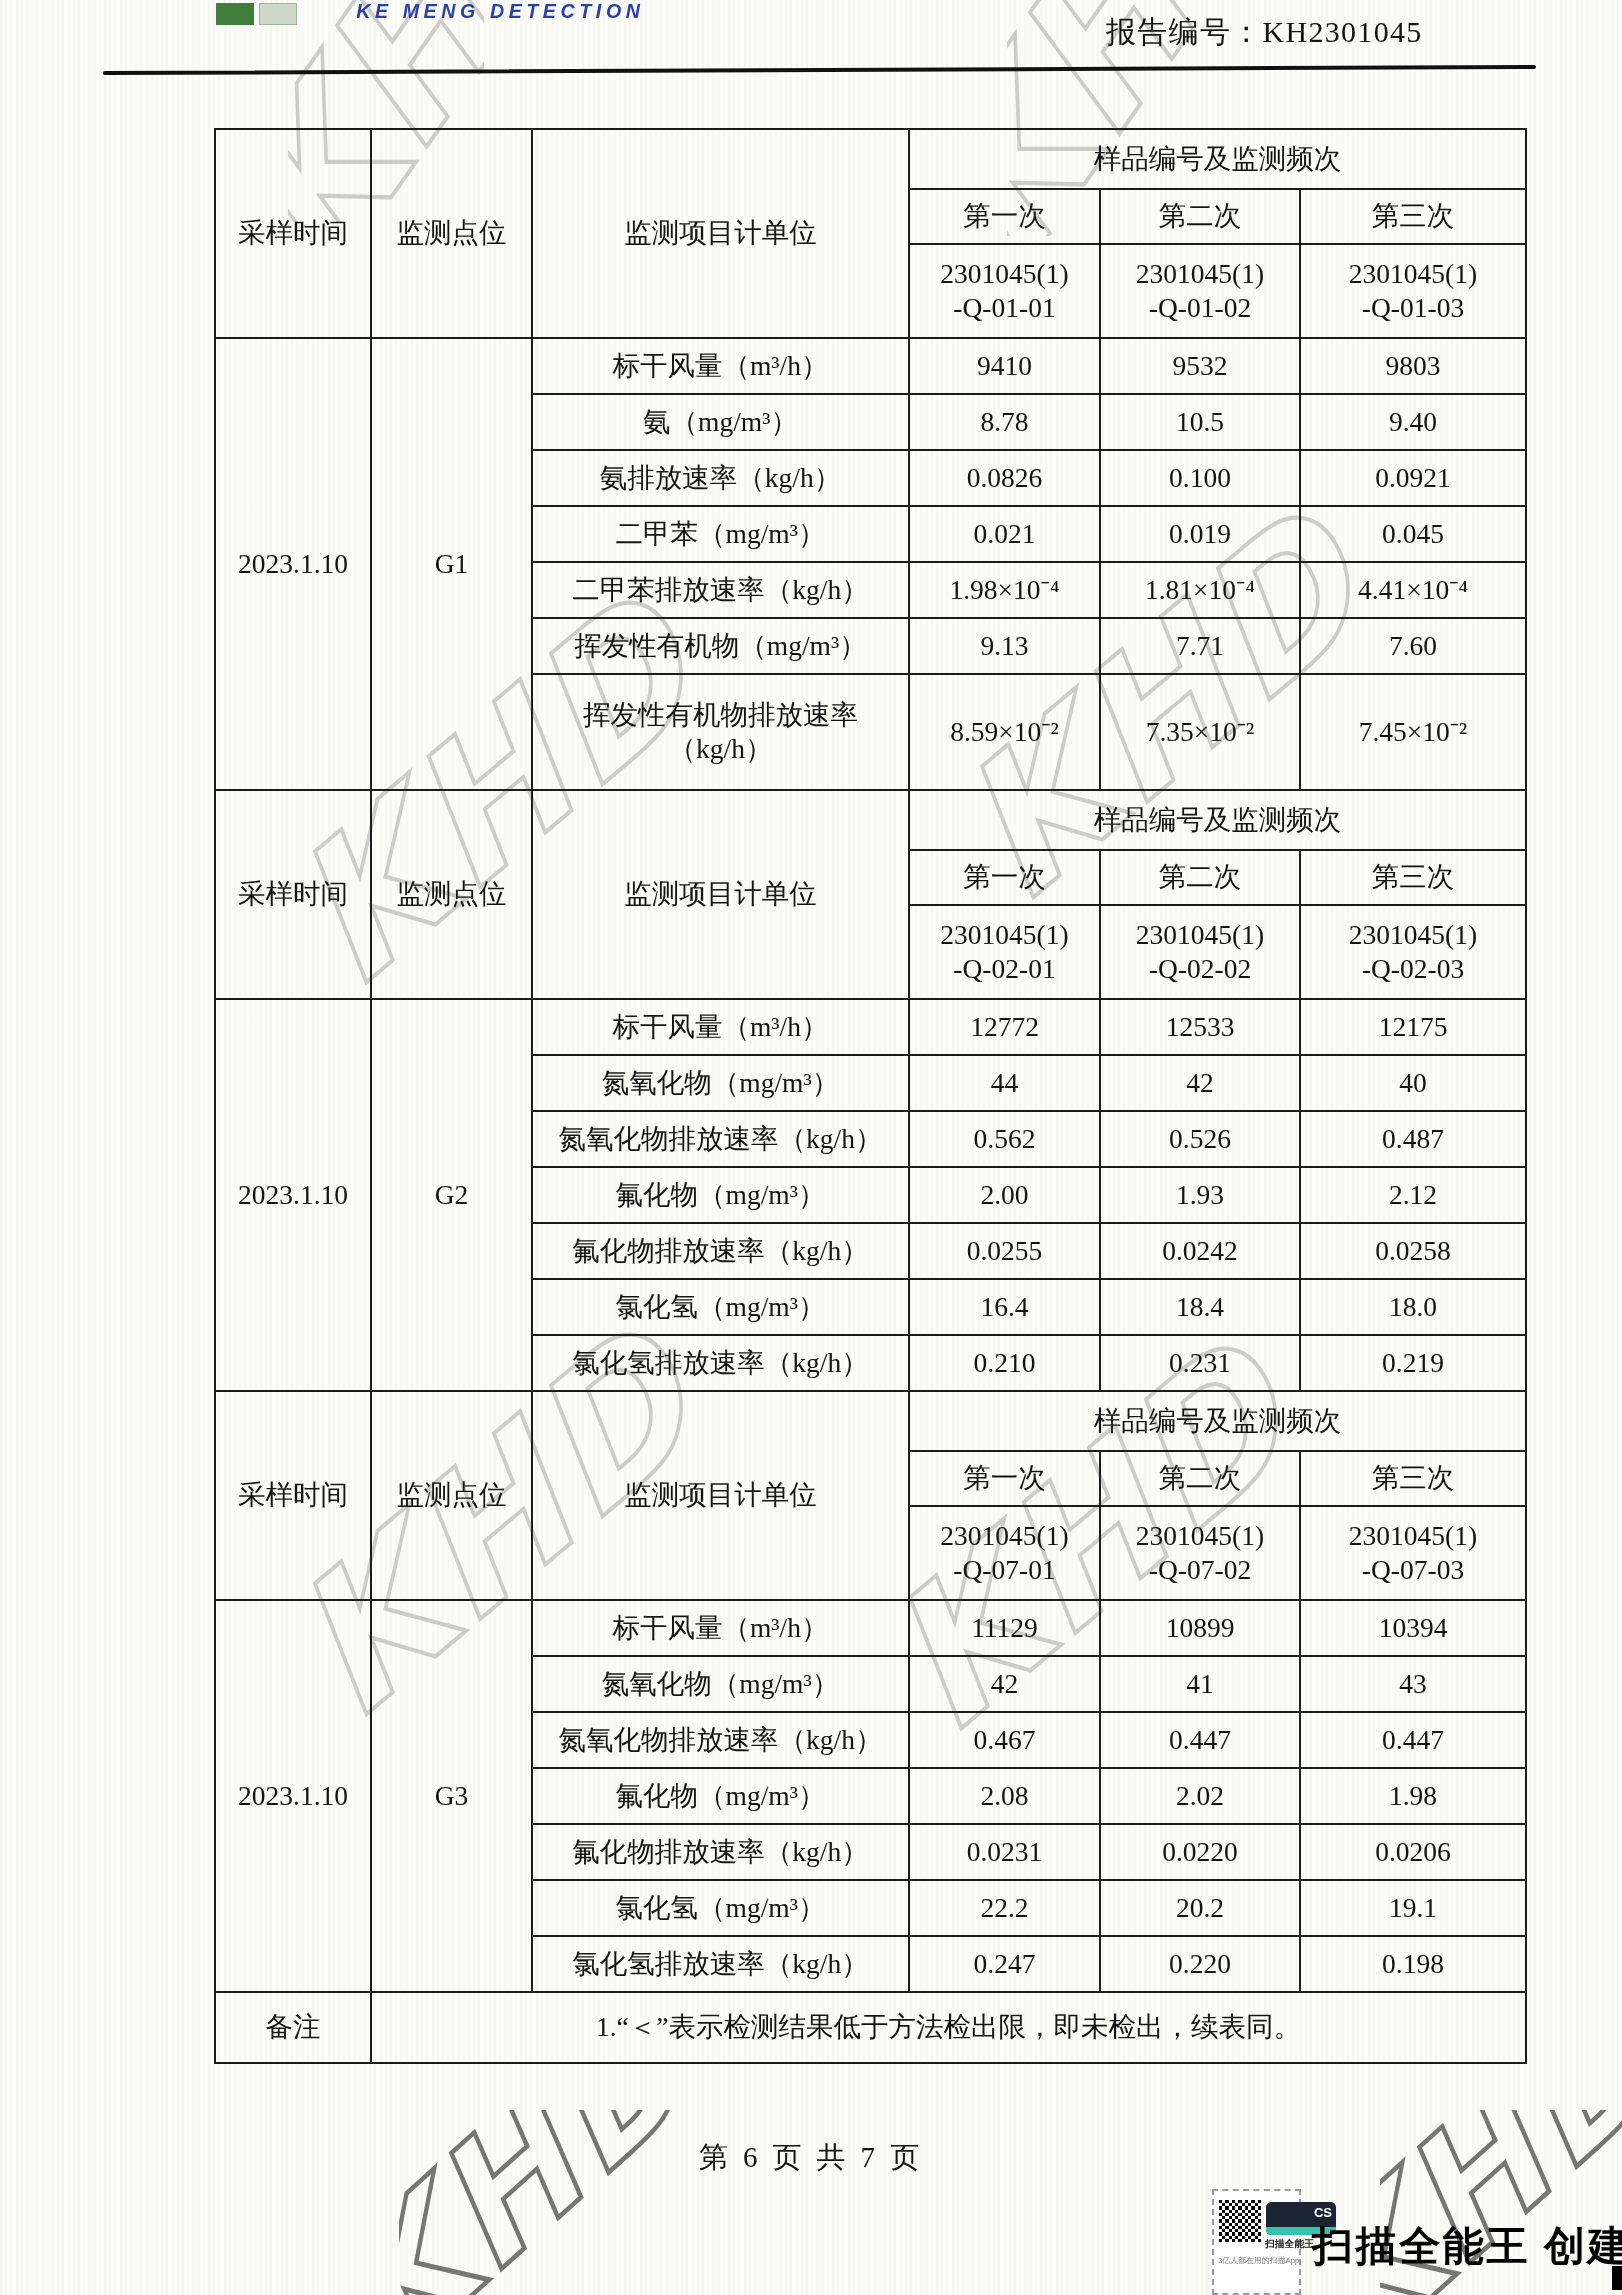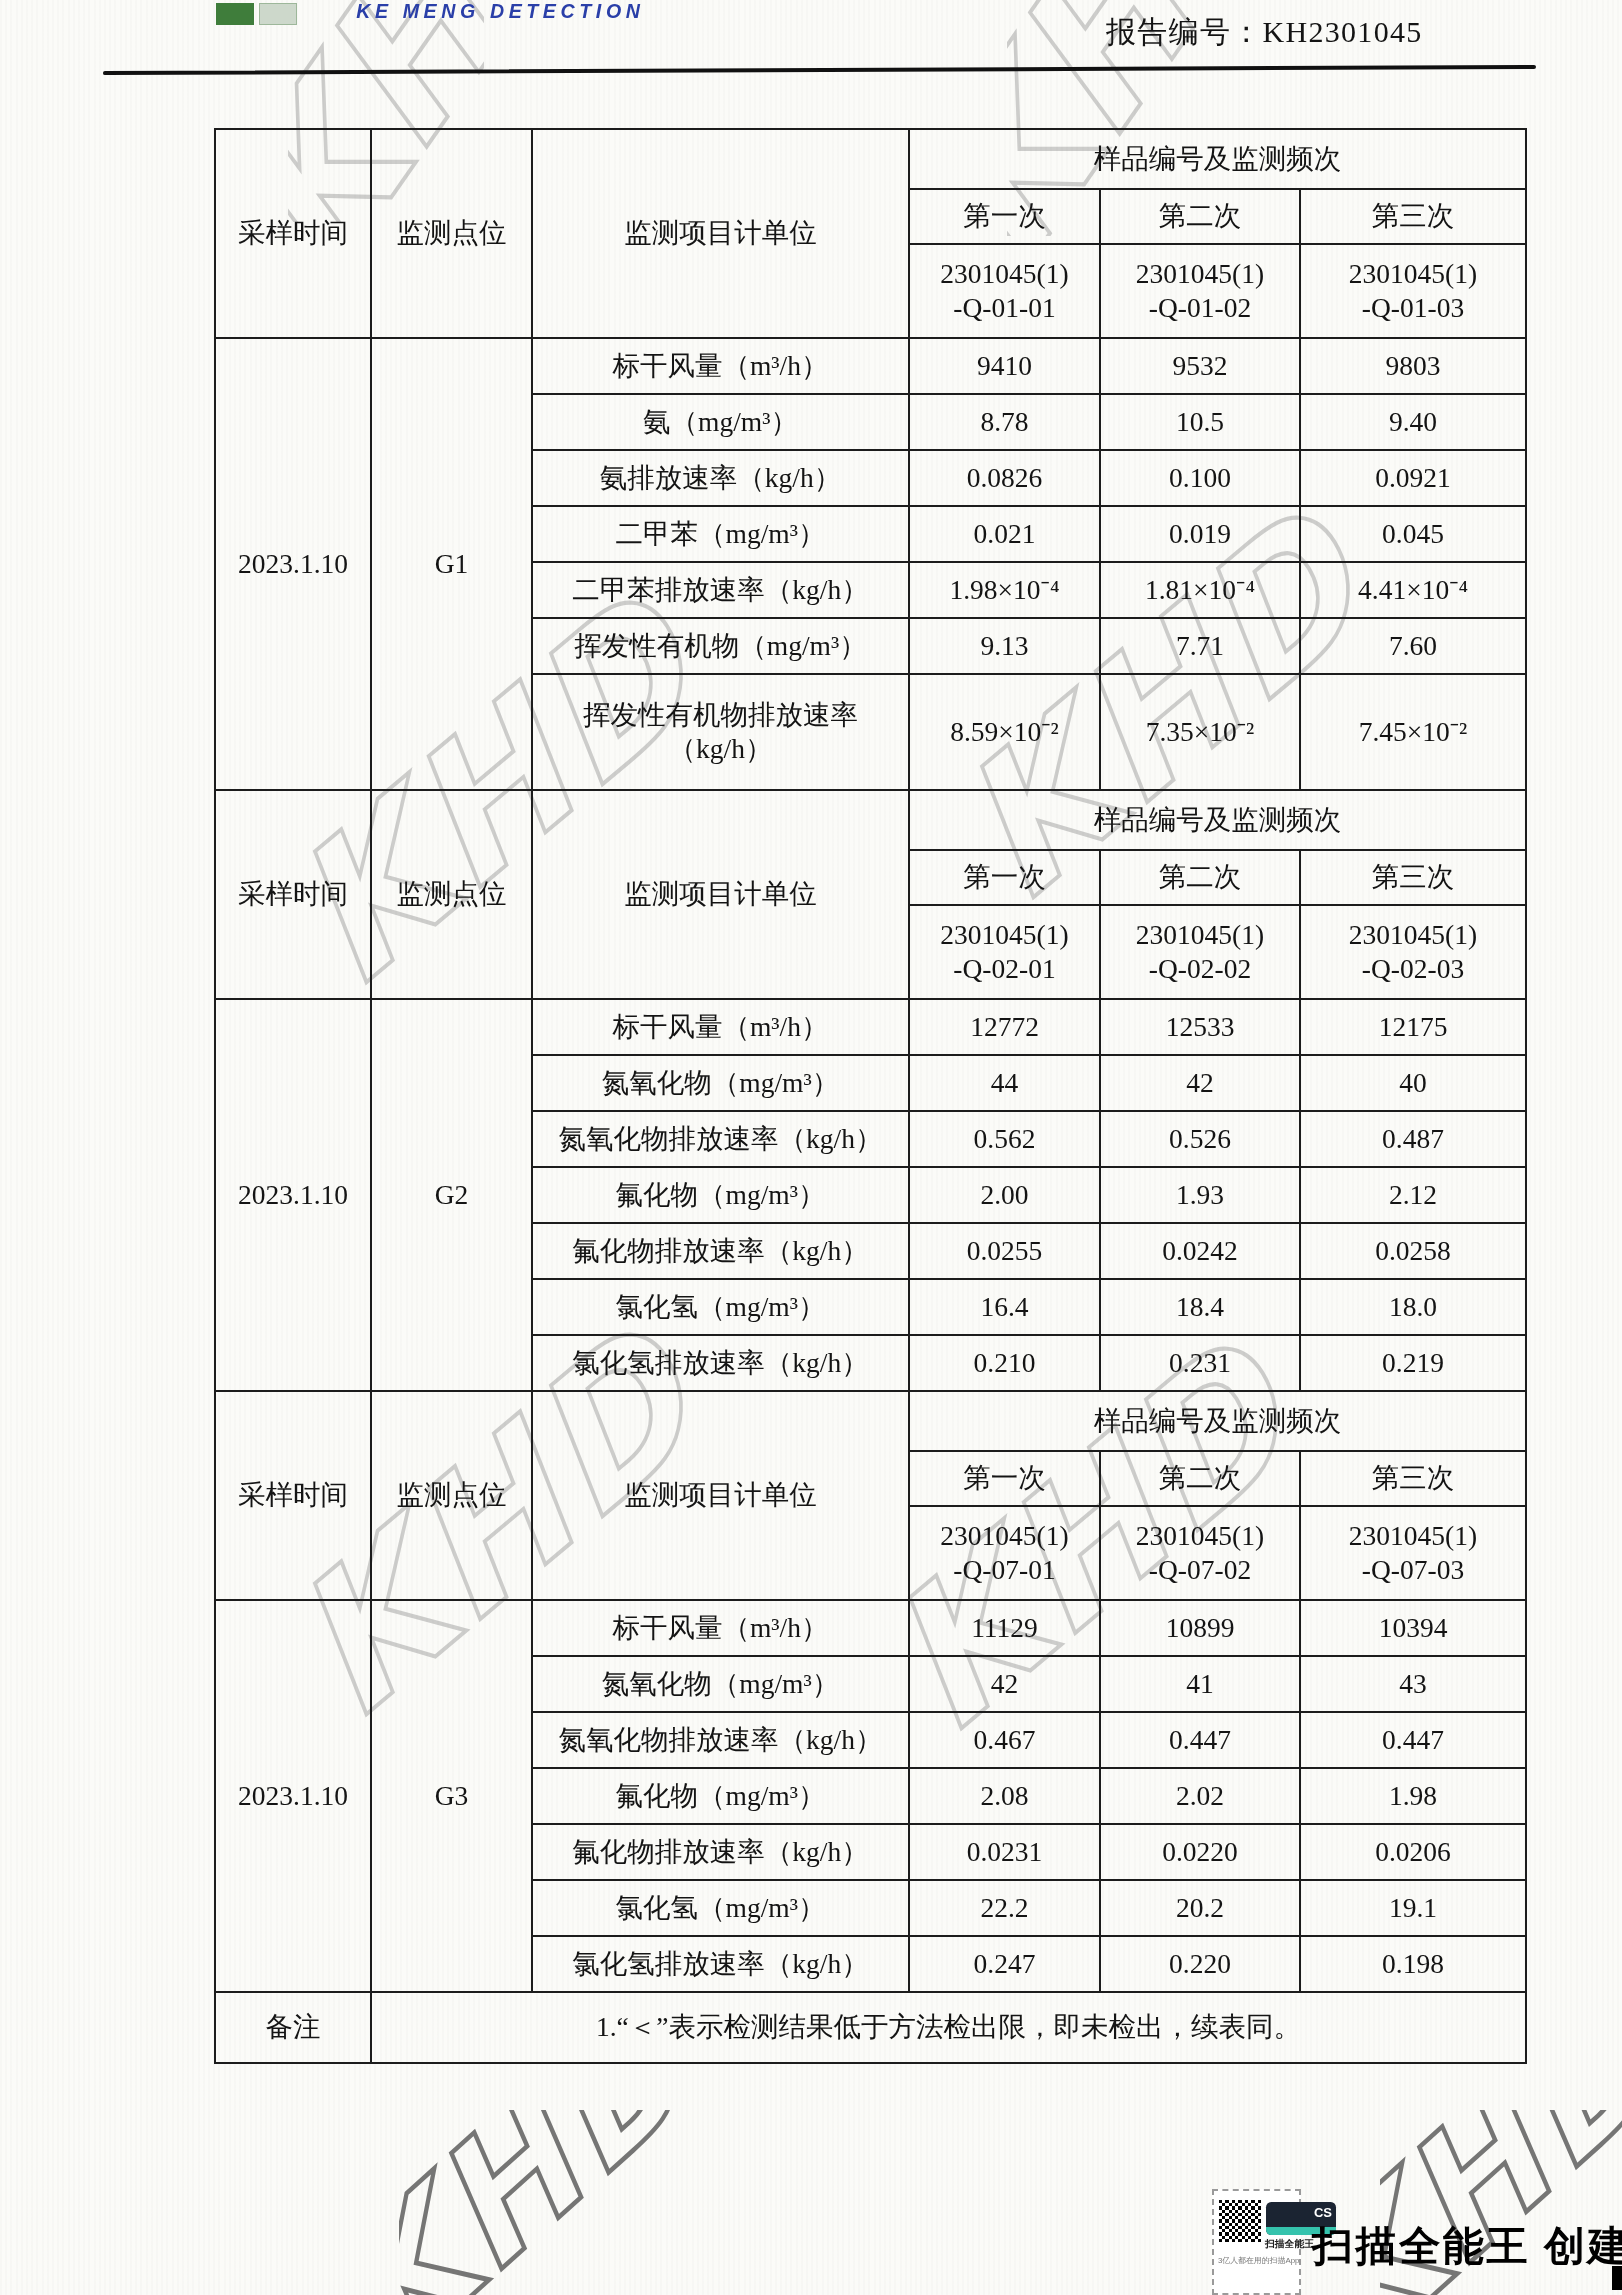--- a/index.html
+++ b/index.html
@@ -291,20 +291,21 @@
       <td class="val">0.198</td>
     </tr>
 
     <tr class="note">
       <td>备注</td>
       <td class="note-text" colspan="5">1.“＜”表示检测结果低于方法检出限，即未检出，续表同。</td>
     </tr>
   </tbody>
     </table>
 
+  <div class="page-num">第 6 页 共 7 页</div>
 
   <div class="cs-badge">
     <div class="qr"></div>
     <div class="cs-logo">
       <span class="cs-txt">CS</span>
       <span class="cs-teal"></span>
     </div>
     <div class="badge-brand">扫描全能王</div>
     <div class="badge-tag">3亿人都在用的扫描App</div>
   </div>

